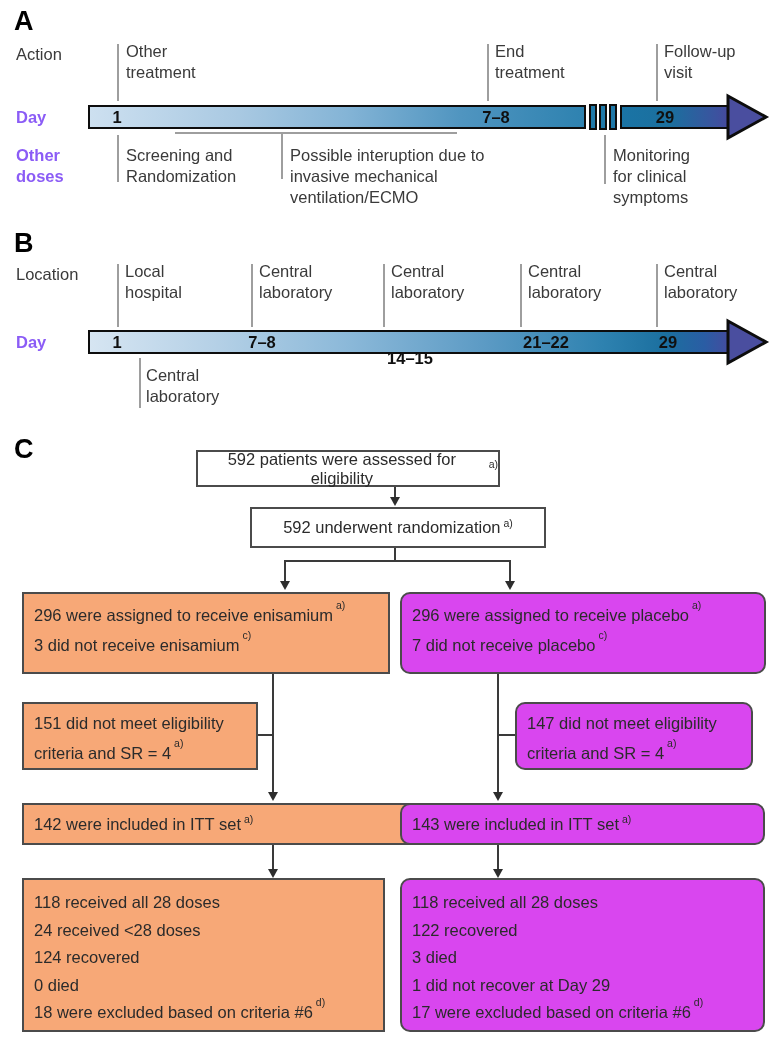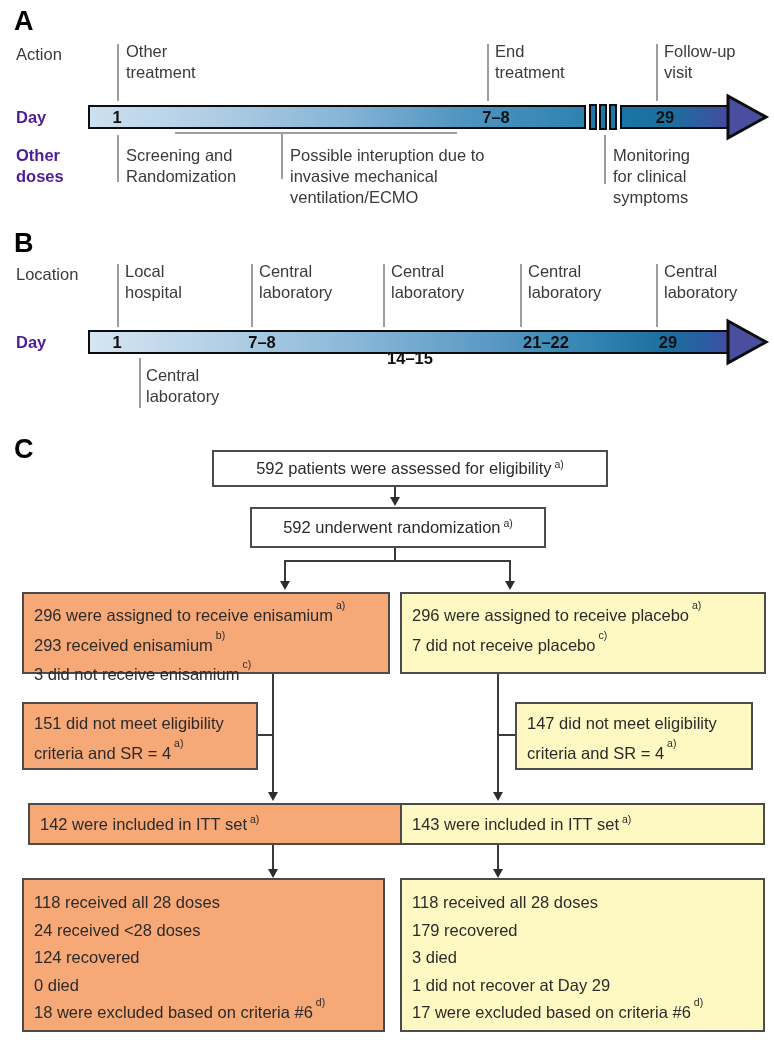--- a/index.html
+++ b/index.html
@@ -1,36 +1,36 @@
 <!DOCTYPE html>
 <html><head>
 <meta charset="utf-8">
 <style>
   html,body{margin:0;padding:0;background:#fff;}
   .canvas{position:relative;width:774px;height:1040px;background:#fff;overflow:hidden;
           font-family:"Liberation Sans","DejaVu Sans",sans-serif;color:#333;}
   .panel-label{position:absolute;font-size:27px;font-weight:bold;color:#000;}
   .lab{position:absolute;font-size:16.5px;line-height:21px;color:#3a3a3a;}
-  .bold{font-weight:bold;color:#4c1d95;}
+  .bold{font-weight:bold;color:#8b5cf6;}
   .gtick{position:absolute;width:2px;background:#9e9e9e;}
   .ghline{position:absolute;height:2px;background:#9e9e9e;}
   .bar{position:absolute;height:24px;box-sizing:border-box;border:2.5px solid #0d0d0d;}
   .bar.a1{background:linear-gradient(90deg,#cde0f0 0%,#a9c9e2 30%,#84b4d6 52%,#5095c0 75%,#2e82b0 100%);}
   .bar.a2{background:linear-gradient(90deg,#1a74a5 0%,#1b6f9e 45%,#3a549f 85%,#47489e 100%);}
   .bar.b1{background:linear-gradient(90deg,#d6e5f2 0%,#b4d0e6 20%,#8cb9d9 40%,#5b9ac4 62%,#2e82b0 80%,#1b6f9f 90%,#2a5da4 96%,#454b9f 100%);}
   .brk{position:absolute;width:8px;height:26px;box-sizing:border-box;border:2px solid #0d0d0d;background:#1e78a8;}
   .barnum{position:absolute;height:24px;line-height:24px;font-size:16.5px;font-weight:bold;color:#101010;transform:translateX(-50%);}
   .arrowhead{position:absolute;}
   .vline{position:absolute;width:2px;background:#3a3a3a;}
   .hline{position:absolute;height:2px;background:#3a3a3a;}
   .ahead{position:absolute;width:0;height:0;border-left:5.5px solid transparent;border-right:5.5px solid transparent;border-top:9px solid #2d2d2d;}
   .fbox{position:absolute;box-sizing:border-box;border:2px solid #4b4b4b;font-size:16.5px;color:#2b2b2b;}
   .fbox.white{background:#fff;display:flex;align-items:center;justify-content:center;text-align:center;}
   .fbox.orange{background:#f7a877;}
-  .fbox.blue{background:#fef9c3;}
+  .fbox.blue{background:#d946ef;border-radius:10px;}
   .fbox.itt{display:flex;align-items:center;padding-left:10px;}
   .multiline{padding:5px 10px;line-height:25px;}
   .outcome{padding:6px 10px;line-height:23px;}
   .fn{font-size:10.5px;margin-left:3px;position:relative;top:-5px;}
 </style>
 </head>
 <body>
 
 <div class="canvas">
 
@@ -96,21 +96,21 @@
   <div class="barnum" style="left:262px;top:330px">7–8</div>
   <div class="barnum" style="left:410px;top:346px">14–15</div>
   <div class="barnum" style="left:546px;top:330px">21–22</div>
   <div class="barnum" style="left:668px;top:330px">29</div>
 
   <div class="gtick" style="left:139px;top:358px;height:50px"></div>
   <div class="lab" style="left:146px;top:365px;width:85px">Central laboratory</div>
 
   <div class="panel-label" style="left:14px;top:434px">C</div>
 
-  <div class="fbox white" style="left:212px;top:450px;width:396px;height:37px">
+  <div class="fbox white" style="left:196px;top:450px;width:304px;height:37px">
     <span>592 patients were assessed for eligibility</span>
       <sup class="fn">a)</sup>
   </div>
 
   <div class="vline" style="left:394px;top:487px;height:11px"></div>
   <div class="ahead" style="left:390px;top:497px"></div>
 
   <div class="fbox white" style="left:250px;top:507px;width:296px;height:41px">
     <span>592 underwent randomization</span>
       <sup class="fn">a)</sup>
@@ -118,21 +118,20 @@
 
   <div class="vline" style="left:394px;top:548px;height:14px"></div>
   <div class="hline" style="left:284px;top:560px;width:227px"></div>
   <div class="vline" style="left:284px;top:560px;height:22px"></div>
   <div class="ahead" style="left:280px;top:581px"></div>
   <div class="vline" style="left:509px;top:560px;height:22px"></div>
   <div class="ahead" style="left:505px;top:581px"></div>
 
   <div class="fbox orange multiline" style="left:22px;top:592px;width:368px;height:82px;padding-top:4px">
     <div><span>296 were assigned to receive enisamium</span><sup class="fn">a)</sup></div>
-    <div><span>293 received enisamium</span><sup class="fn">b)</sup></div>
     <div><span>3 did not receive enisamium</span><sup class="fn">c)</sup></div>
   </div>
 
   <div class="fbox blue multiline" style="left:400px;top:592px;width:366px;height:82px;padding-top:4px">
     <div><span>296 were assigned to receive placebo</span><sup class="fn">a)</sup></div>
     <div><span>7 did not receive placebo</span><sup class="fn">c)</sup></div>
   </div>
 
   <div class="vline" style="left:272px;top:674px;height:119px"></div>
   <div class="ahead" style="left:268px;top:792px"></div>
@@ -141,21 +140,21 @@
     <span>151 did not meet eligibility criteria and SR = 4</span><sup class="fn">a)</sup>
   </div>
 
   <div class="vline" style="left:497px;top:674px;height:119px"></div>
   <div class="ahead" style="left:493px;top:792px"></div>
   <div class="hline" style="left:497px;top:734px;width:18px"></div>
   <div class="fbox blue multiline" style="left:515px;top:702px;width:238px;height:68px;padding-top:7px">
     <span>147 did not meet eligibility criteria and SR = 4</span><sup class="fn">a)</sup>
   </div>
 
-  <div class="fbox orange itt" style="left:28px;top:803px;width:427px;height:42px">
+  <div class="fbox orange itt" style="left:22px;top:803px;width:427px;height:42px">
     <span>142 were included in ITT set</span>
       <sup class="fn">a)</sup>
   </div>
   <div class="fbox blue itt" style="left:400px;top:803px;width:365px;height:42px">
     <span>143 were included in ITT set</span>
       <sup class="fn">a)</sup>
   </div>
 
   <div class="vline" style="left:272px;top:845px;height:25px"></div>
   <div class="ahead" style="left:268px;top:869px"></div>
@@ -165,19 +164,19 @@
   <div class="fbox orange outcome" style="left:22px;top:878px;width:363px;height:154px">
     <div><span>118 received all 28 doses</span><sup class="fn"></sup></div>
     <div><span>24 received &lt;28 doses</span><sup class="fn"></sup></div>
     <div><span>124 recovered</span><sup class="fn"></sup></div>
     <div><span>0 died</span><sup class="fn"></sup></div>
     <div><span>18 were excluded based on criteria #6</span><sup class="fn">d)</sup></div>
   </div>
 
   <div class="fbox blue outcome" style="left:400px;top:878px;width:365px;height:154px">
     <div><span>118 received all 28 doses</span><sup class="fn"></sup></div>
-    <div><span>179 recovered</span><sup class="fn"></sup></div>
+    <div><span>122 recovered</span><sup class="fn"></sup></div>
     <div><span>3 died</span><sup class="fn"></sup></div>
     <div><span>1 did not recover at Day 29</span><sup class="fn"></sup></div>
     <div><span>17 were excluded based on criteria #6</span><sup class="fn">d)</sup></div>
   </div>
 
 </div>
 
 </body></html>

